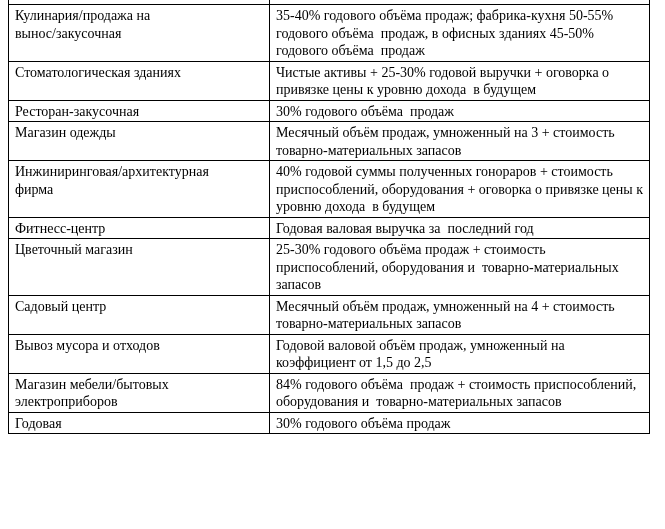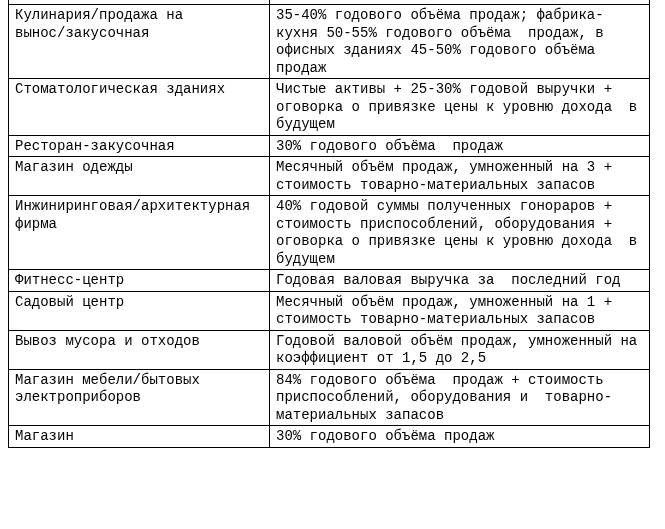--- a/index.html
+++ b/index.html
@@ -6,21 +6,21 @@
     margin: 0;
     padding: 0;
     background: #ffffff;
   }
   .document-page {
     position: relative;
     width: 665px;
     height: 506px;
     overflow: hidden;
     background: #ffffff;
-    font-family: Liberation Mono, monospace;
+    font-family: Liberation Serif, serif;
   }
   table.valuation-table {
     position: absolute;
     left: 8px;
     top: 0;
     width: 641px;
     border-collapse: collapse;
     table-layout: fixed;
   }
   table.valuation-table td {
@@ -78,31 +78,35 @@
         <tr>
           <td>Инжиниринговая/архитектурная
 фирма</td>
           <td>40% годовой суммы полученных гонораров + стоимость приспособлений, оборудования + оговорка о привязке цены к уровню дохода  в будущем</td>
         </tr>
         <tr>
           <td>Фитнесс-центр</td>
           <td>Годовая валовая выручка за  последний год</td>
         </tr>
         <tr>
+          <td>Цветочный магазин</td>
+          <td>25-30% годового объёма продаж + стоимость приспособлений, оборудования и  товарно-материальных запасов</td>
+        </tr>
+        <tr>
           <td>Садовый центр</td>
-          <td>Месячный объём продаж, умноженный на 1 + стоимость товарно-материальных запасов</td>
+          <td>Месячный объём продаж, умноженный на 4 + стоимость товарно-материальных запасов</td>
         </tr>
         <tr>
           <td>Вывоз мусора и отходов</td>
           <td>Годовой валовой объём продаж, умноженный на коэффициент от 1,5 до 2,5</td>
         </tr>
         <tr>
           <td>Магазин мебели/бытовых
 электроприборов</td>
           <td>84% годового объёма  продаж + стоимость приспособлений, оборудования и  товарно-материальных запасов</td>
         </tr>
         <tr>
-          <td>Магазин</td>
+          <td>Годовая</td>
           <td>30% годового объёма продаж</td>
         </tr>
       </tbody>
   </table>
 </div>
 
 </body></html>

